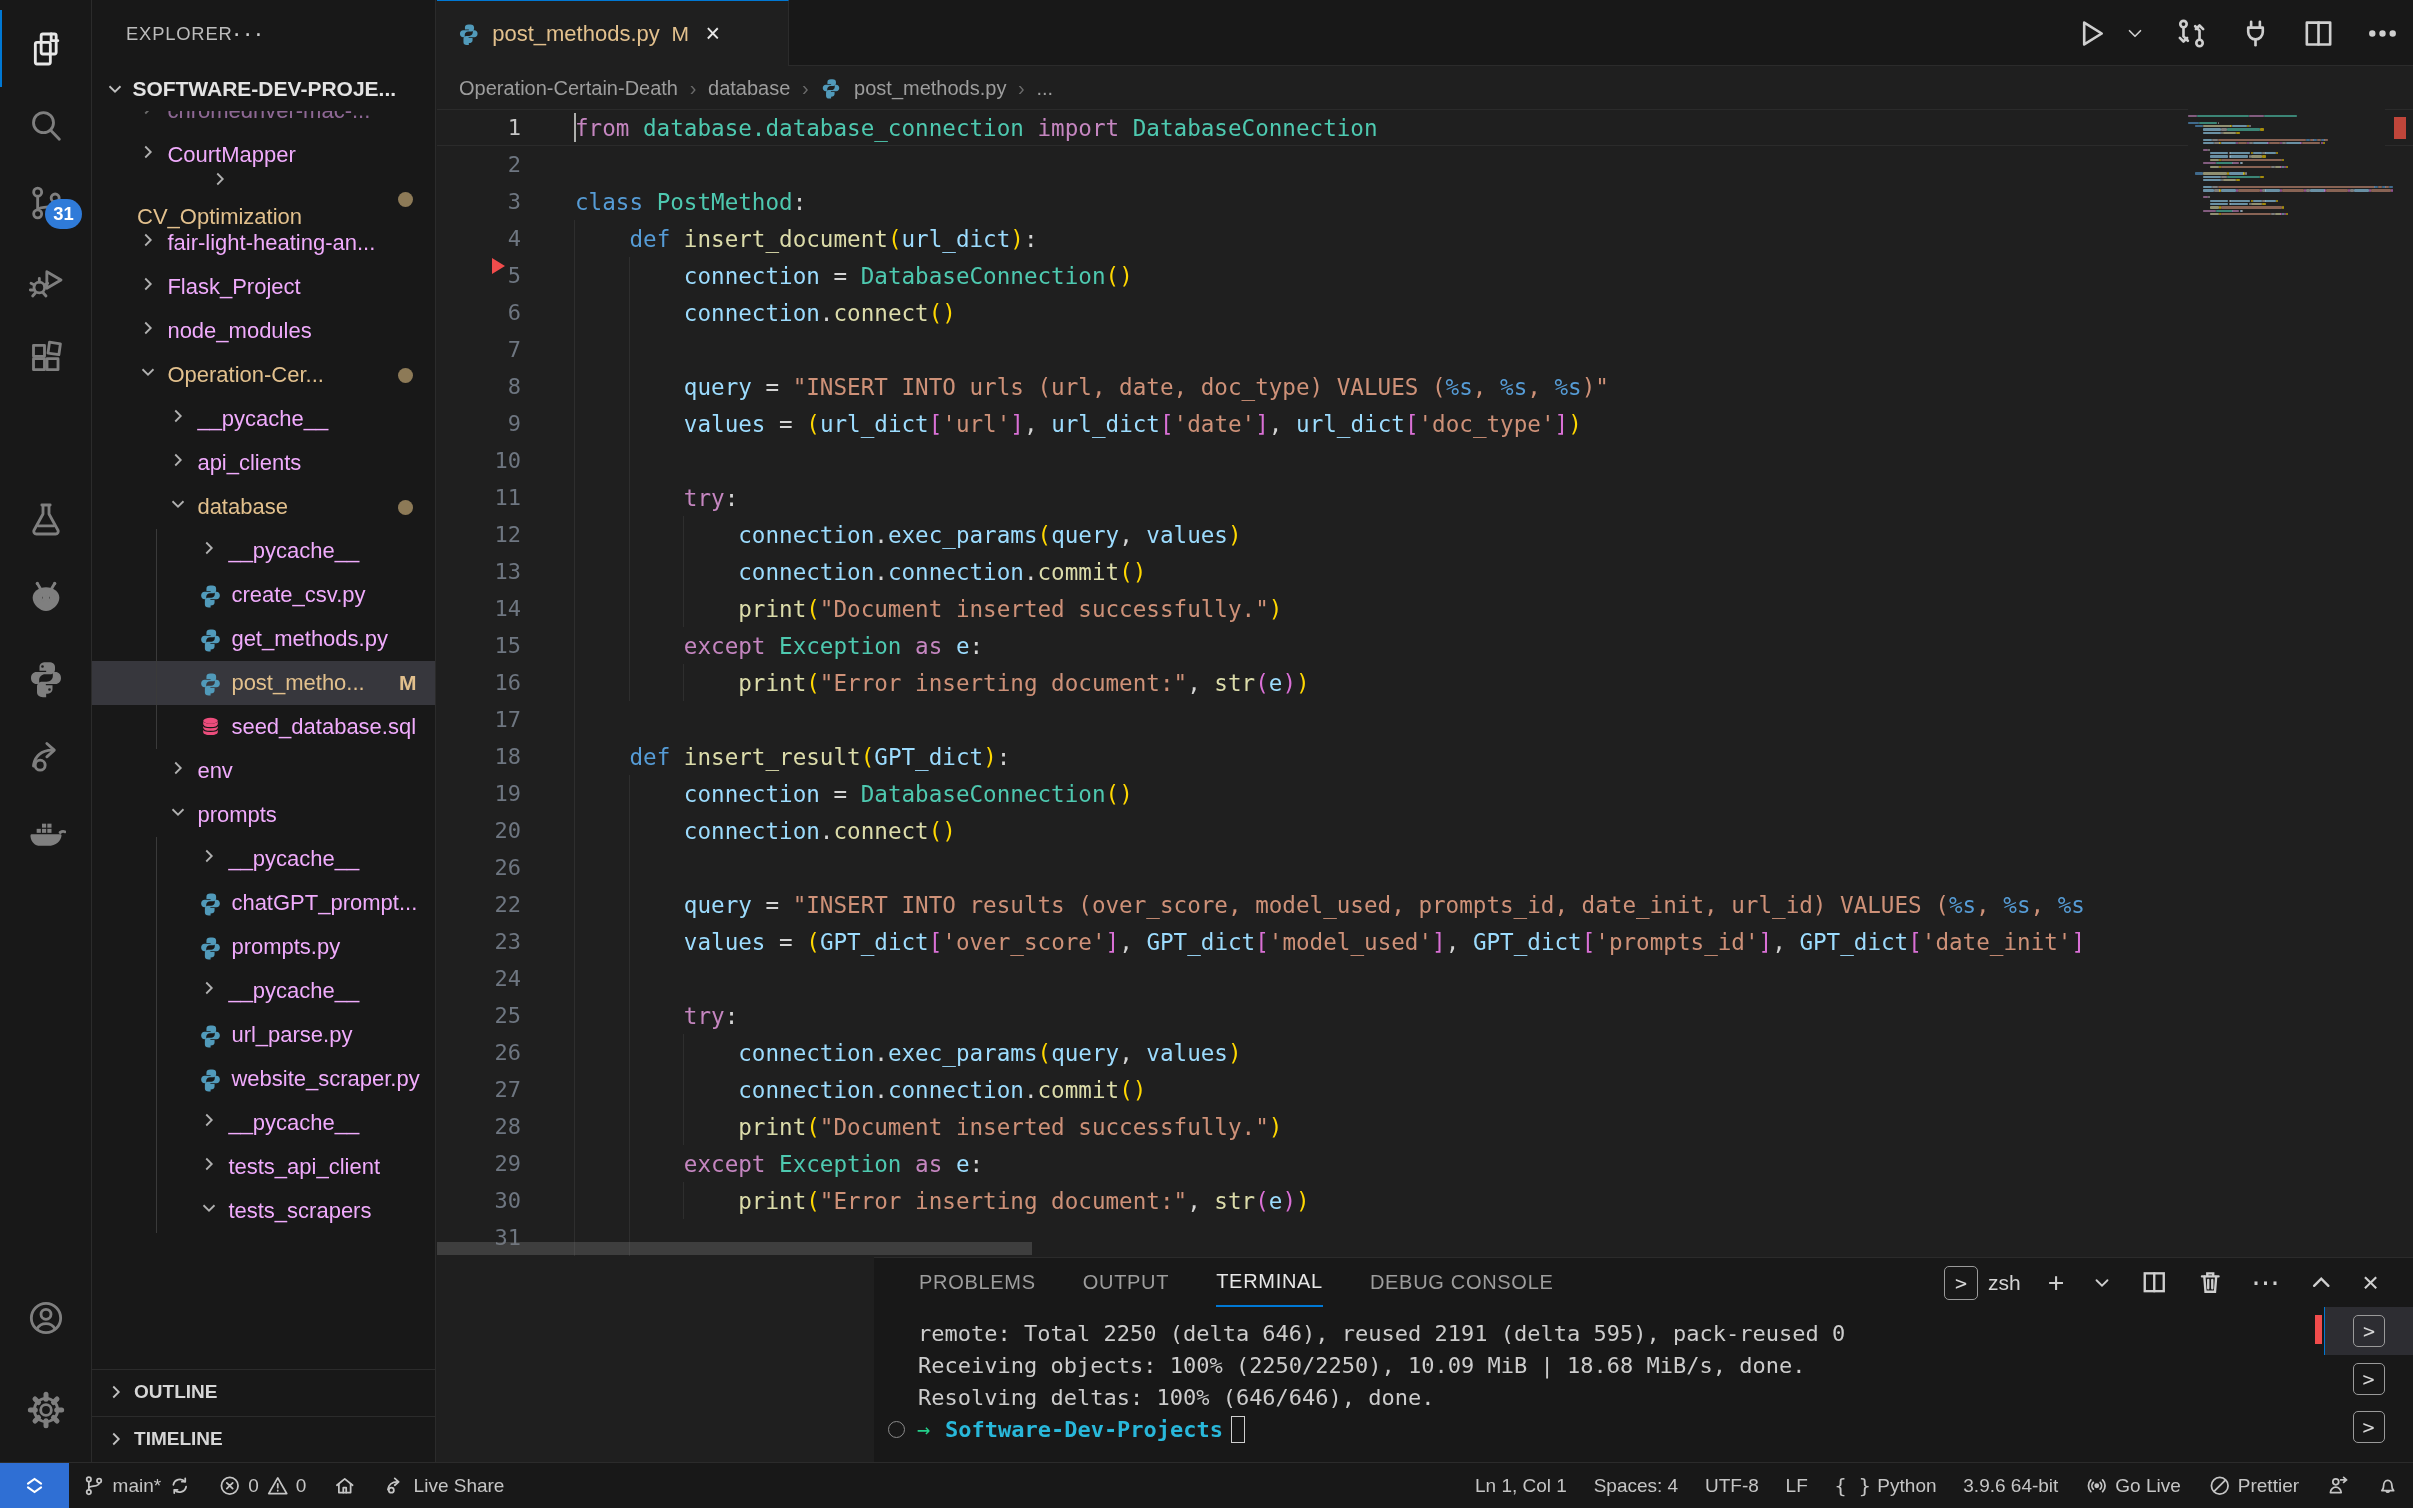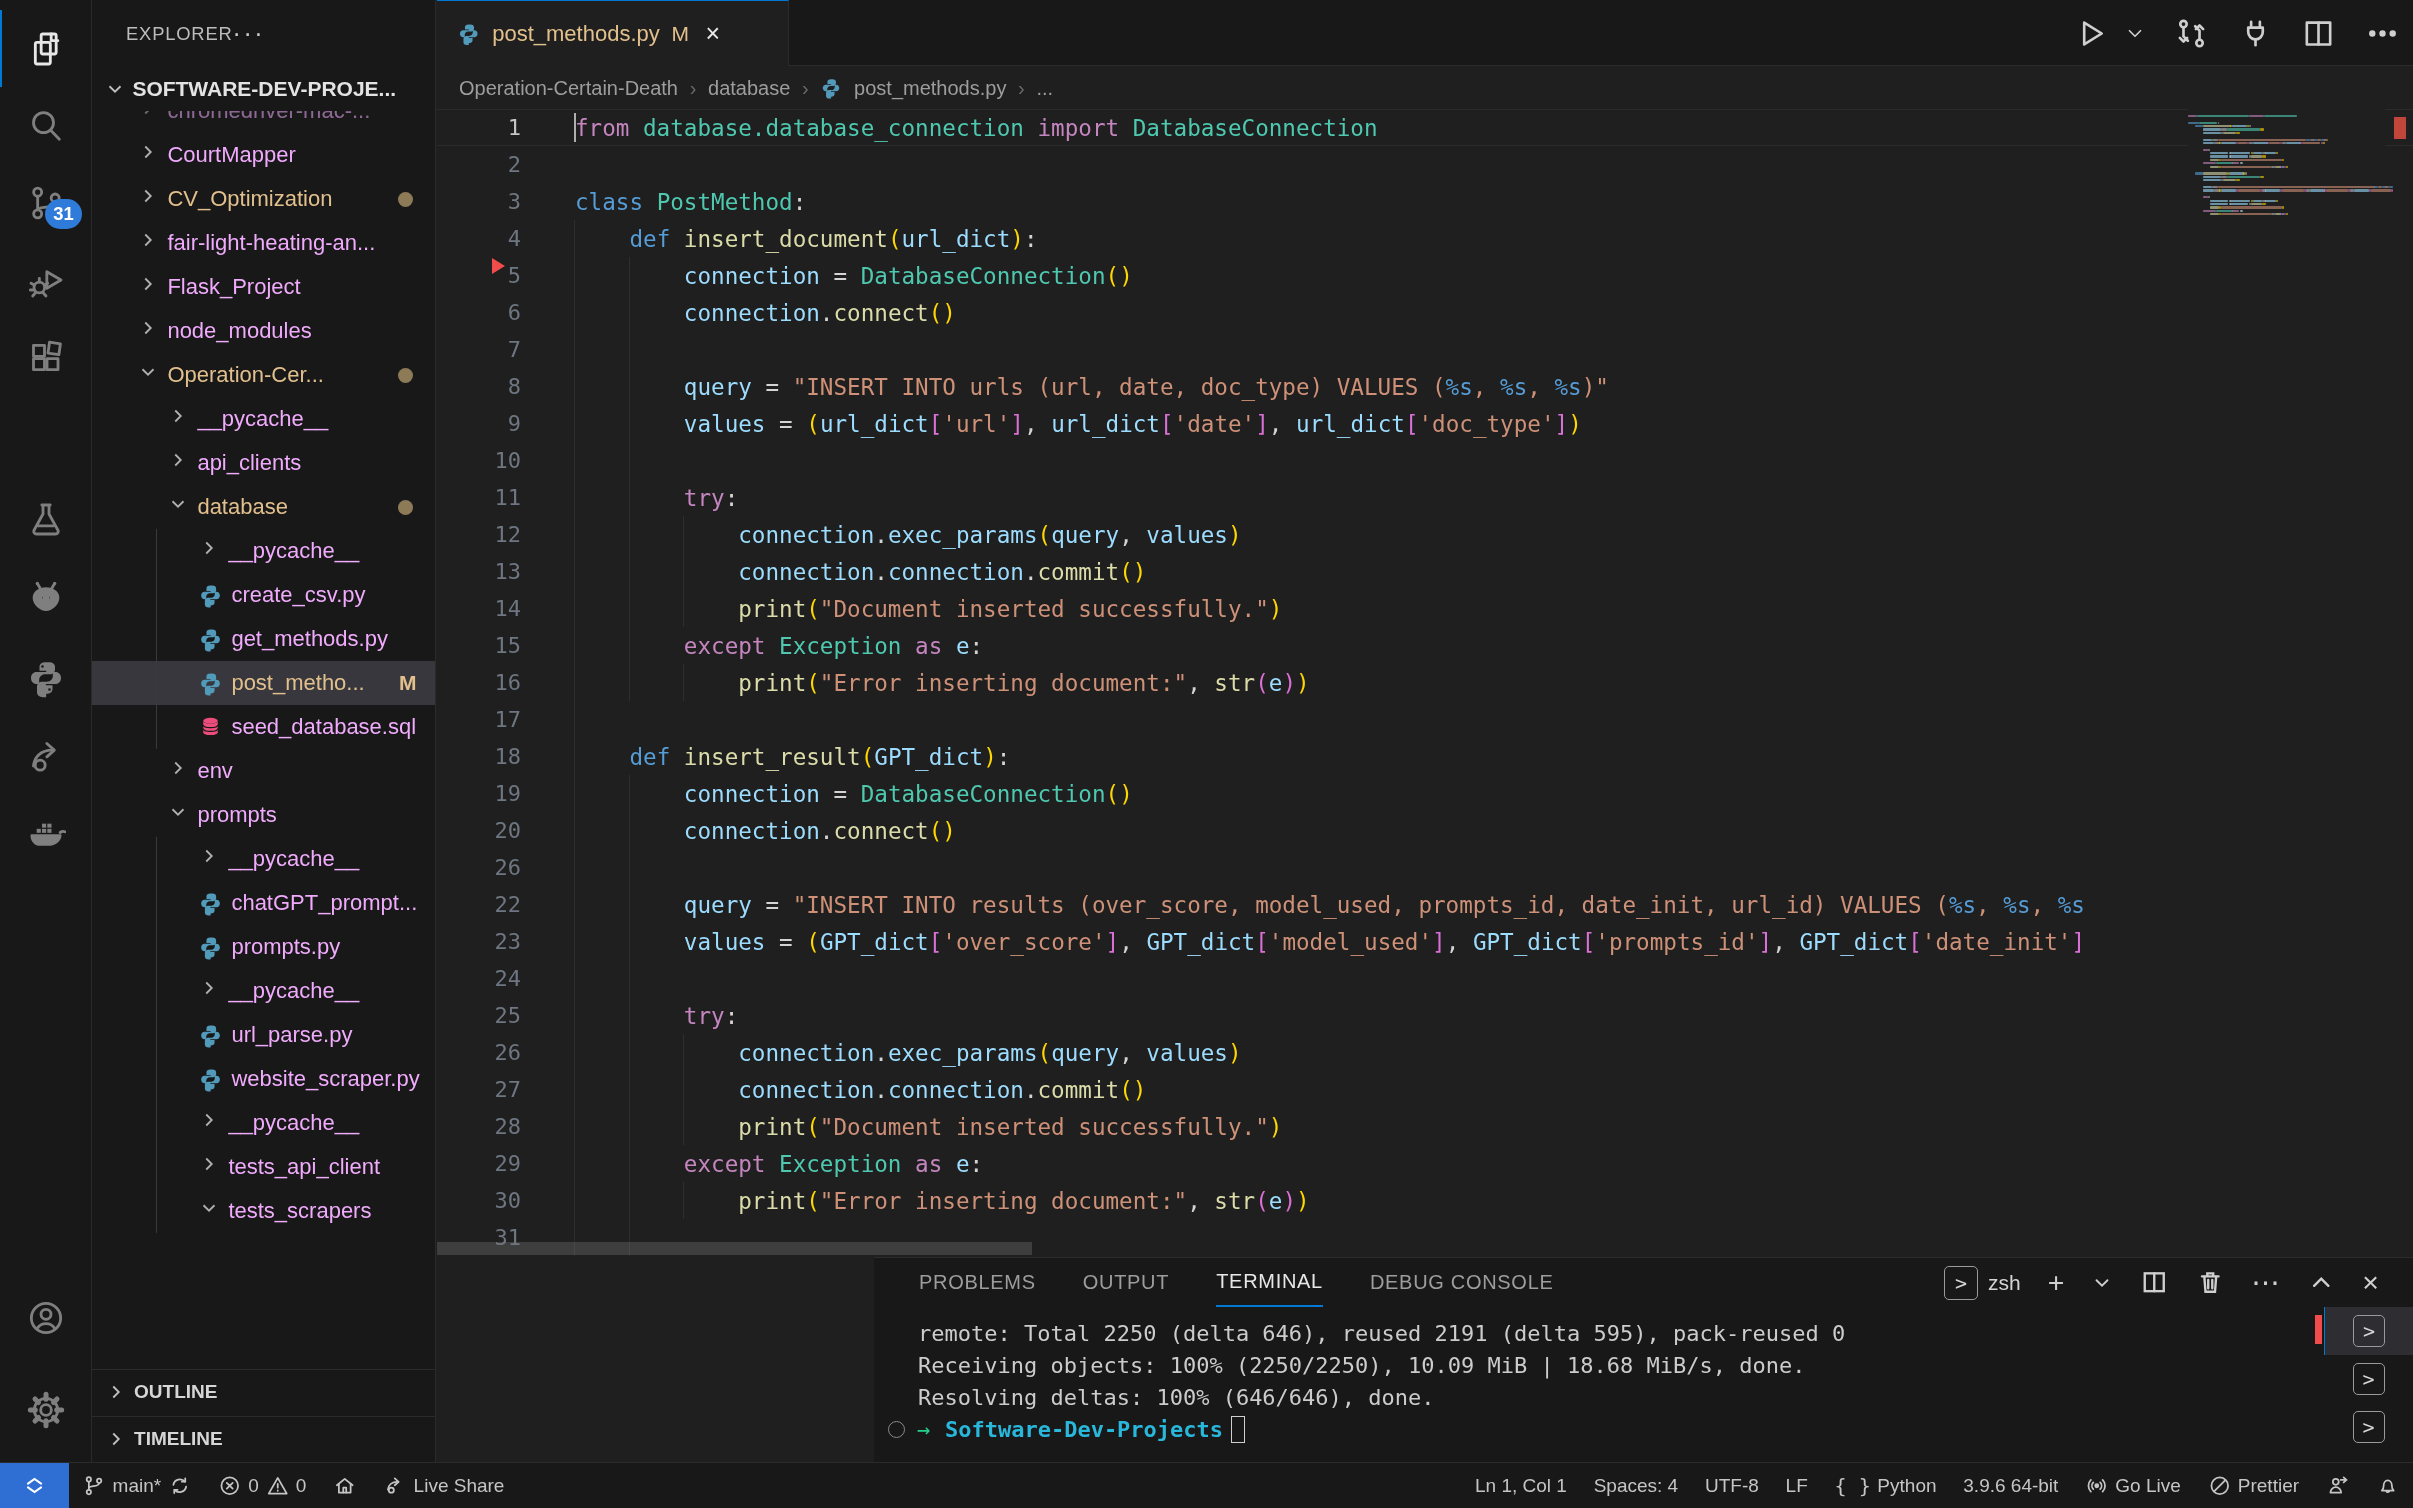--- a/index.html
+++ b/index.html
@@ -251,21 +251,21 @@
         </div>
         <div class="row">
           <div class="rowin" style="padding-left: 45px;">
             <span class="chev"><svg viewBox="0 0 24 24">
                 <path d="M9 6l6 6-6 6"></path>
               </svg></span>
             <span class="label">CourtMapper</span>
           </div>
         </div>
         <div class="row mod">
-          <div class="rowin" style="padding-left: 45px;">
+          <div class="rowin" style="padding-left: 45px; flex-direction: column;">
             <span class="chev"><svg viewBox="0 0 24 24">
                 <path d="M9 6l6 6-6 6"></path>
               </svg></span>
             <span class="label">CV_Optimization</span>
           </div>
           <span class="dotbadge"></span>
         </div>
         <div class="row">
           <div class="rowin" style="padding-left: 45px;">
             <span class="chev"><svg viewBox="0 0 24 24">

